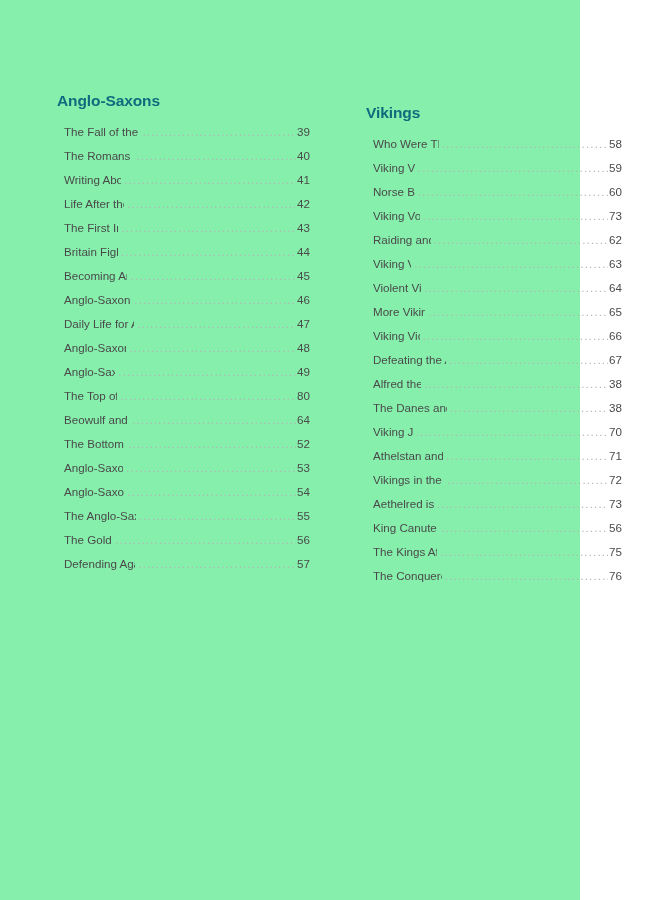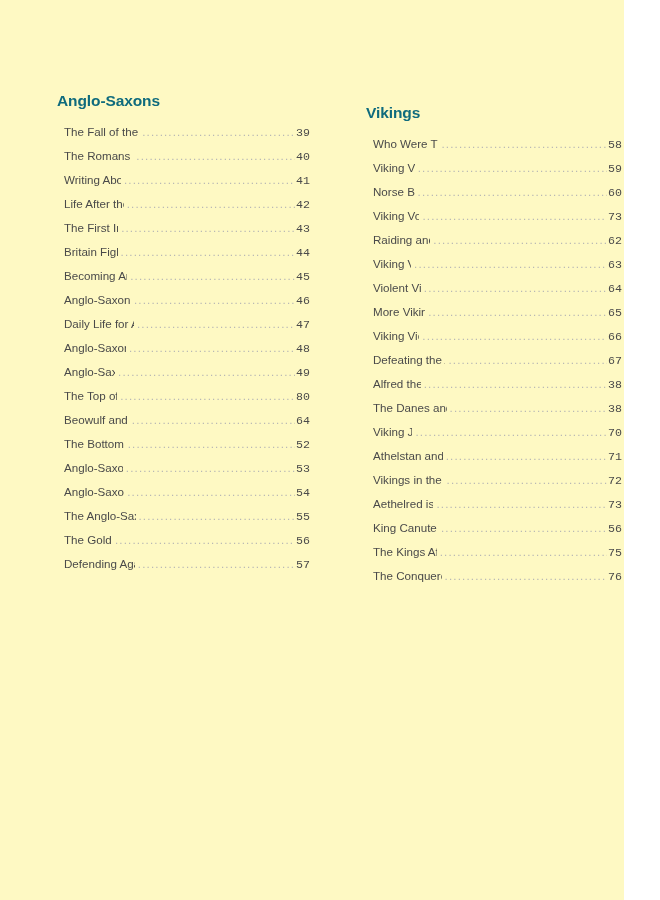--- a/index.html
+++ b/index.html
@@ -9,23 +9,23 @@
   }
   body {
     width: 660px;
     height: 900px;
     overflow: hidden;
     font-family: "Liberation Sans", sans-serif;
     -webkit-font-smoothing: antialiased;
   }
   .page {
     position: relative;
-    width: 624px;
+    width: 580px;
     height: 900px;
-    background: #fef9c3;
+    background: #86efac;
     box-sizing: border-box;
   }
   .toc-columns {
     position: absolute;
     top: 92px;
     left: 0;
     width: 660px;
     display: flex;
     flex-direction: row;
     align-items: flex-start;
@@ -78,21 +78,20 @@
     white-space: nowrap;
   }
   .entry-leader::before {
     content: "........................................................................";
   }
   .entry-page {
     flex: 0 0 auto;
     text-align: left;
     color: #4a4a4a;
     font-size: 11.6px;
-    font-family: Liberation Mono, monospace;
   }
 </style>
 </head>
 <body>
 
 <div class="page">
   <div class="toc-columns">
 
     <div class="toc-column left">
       <h2 class="section-title">Anglo-Saxons</h2>

